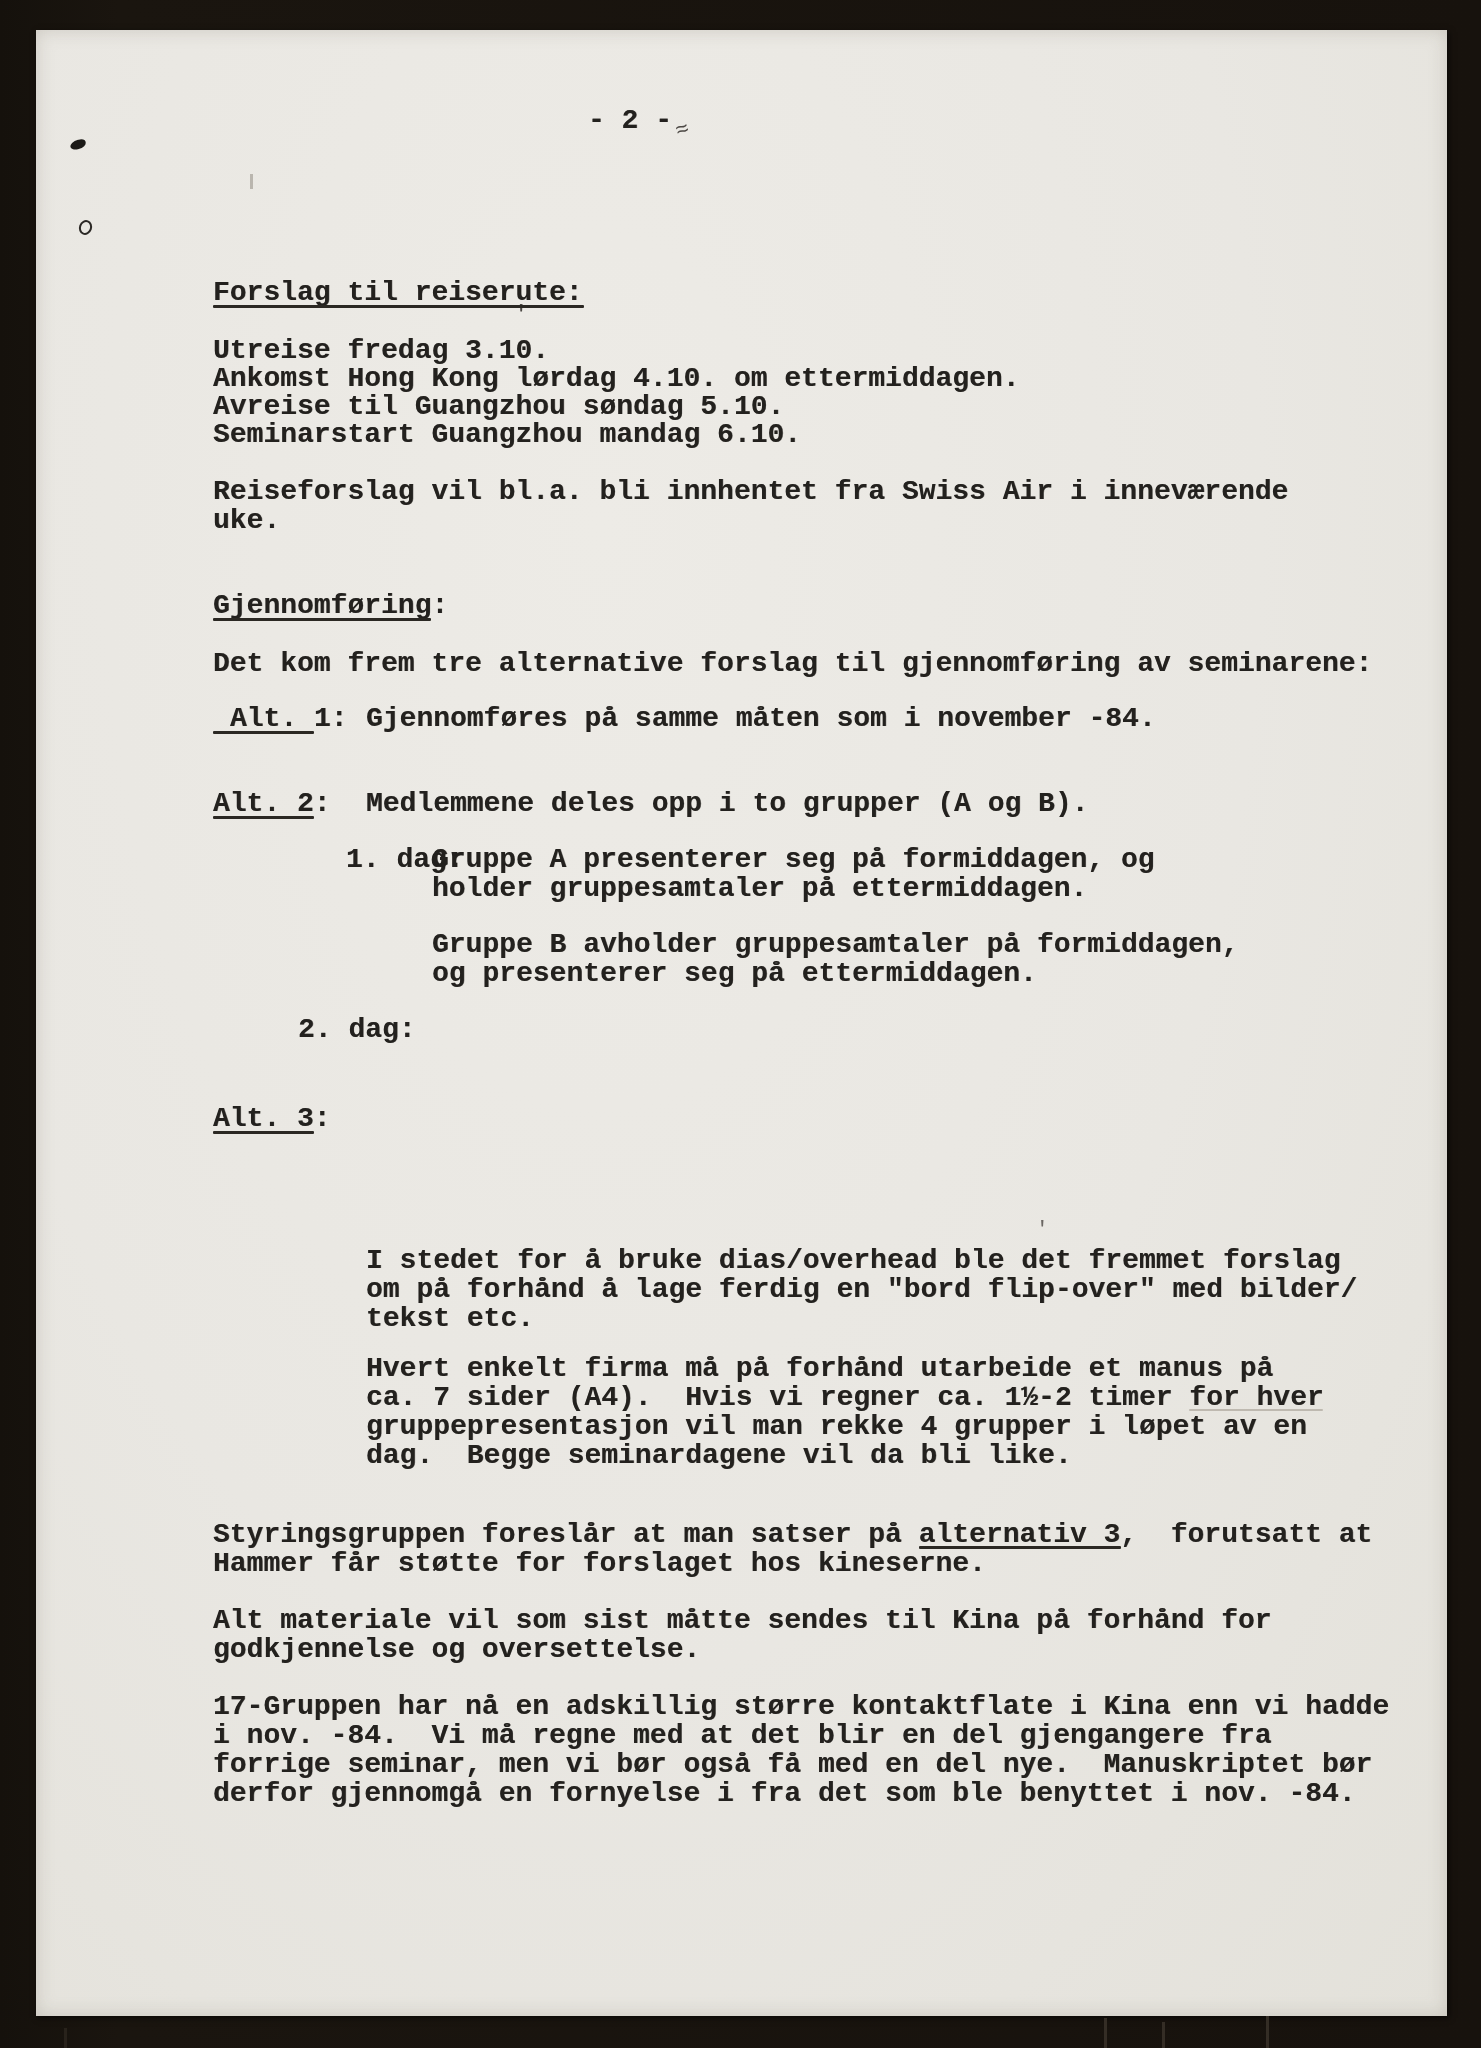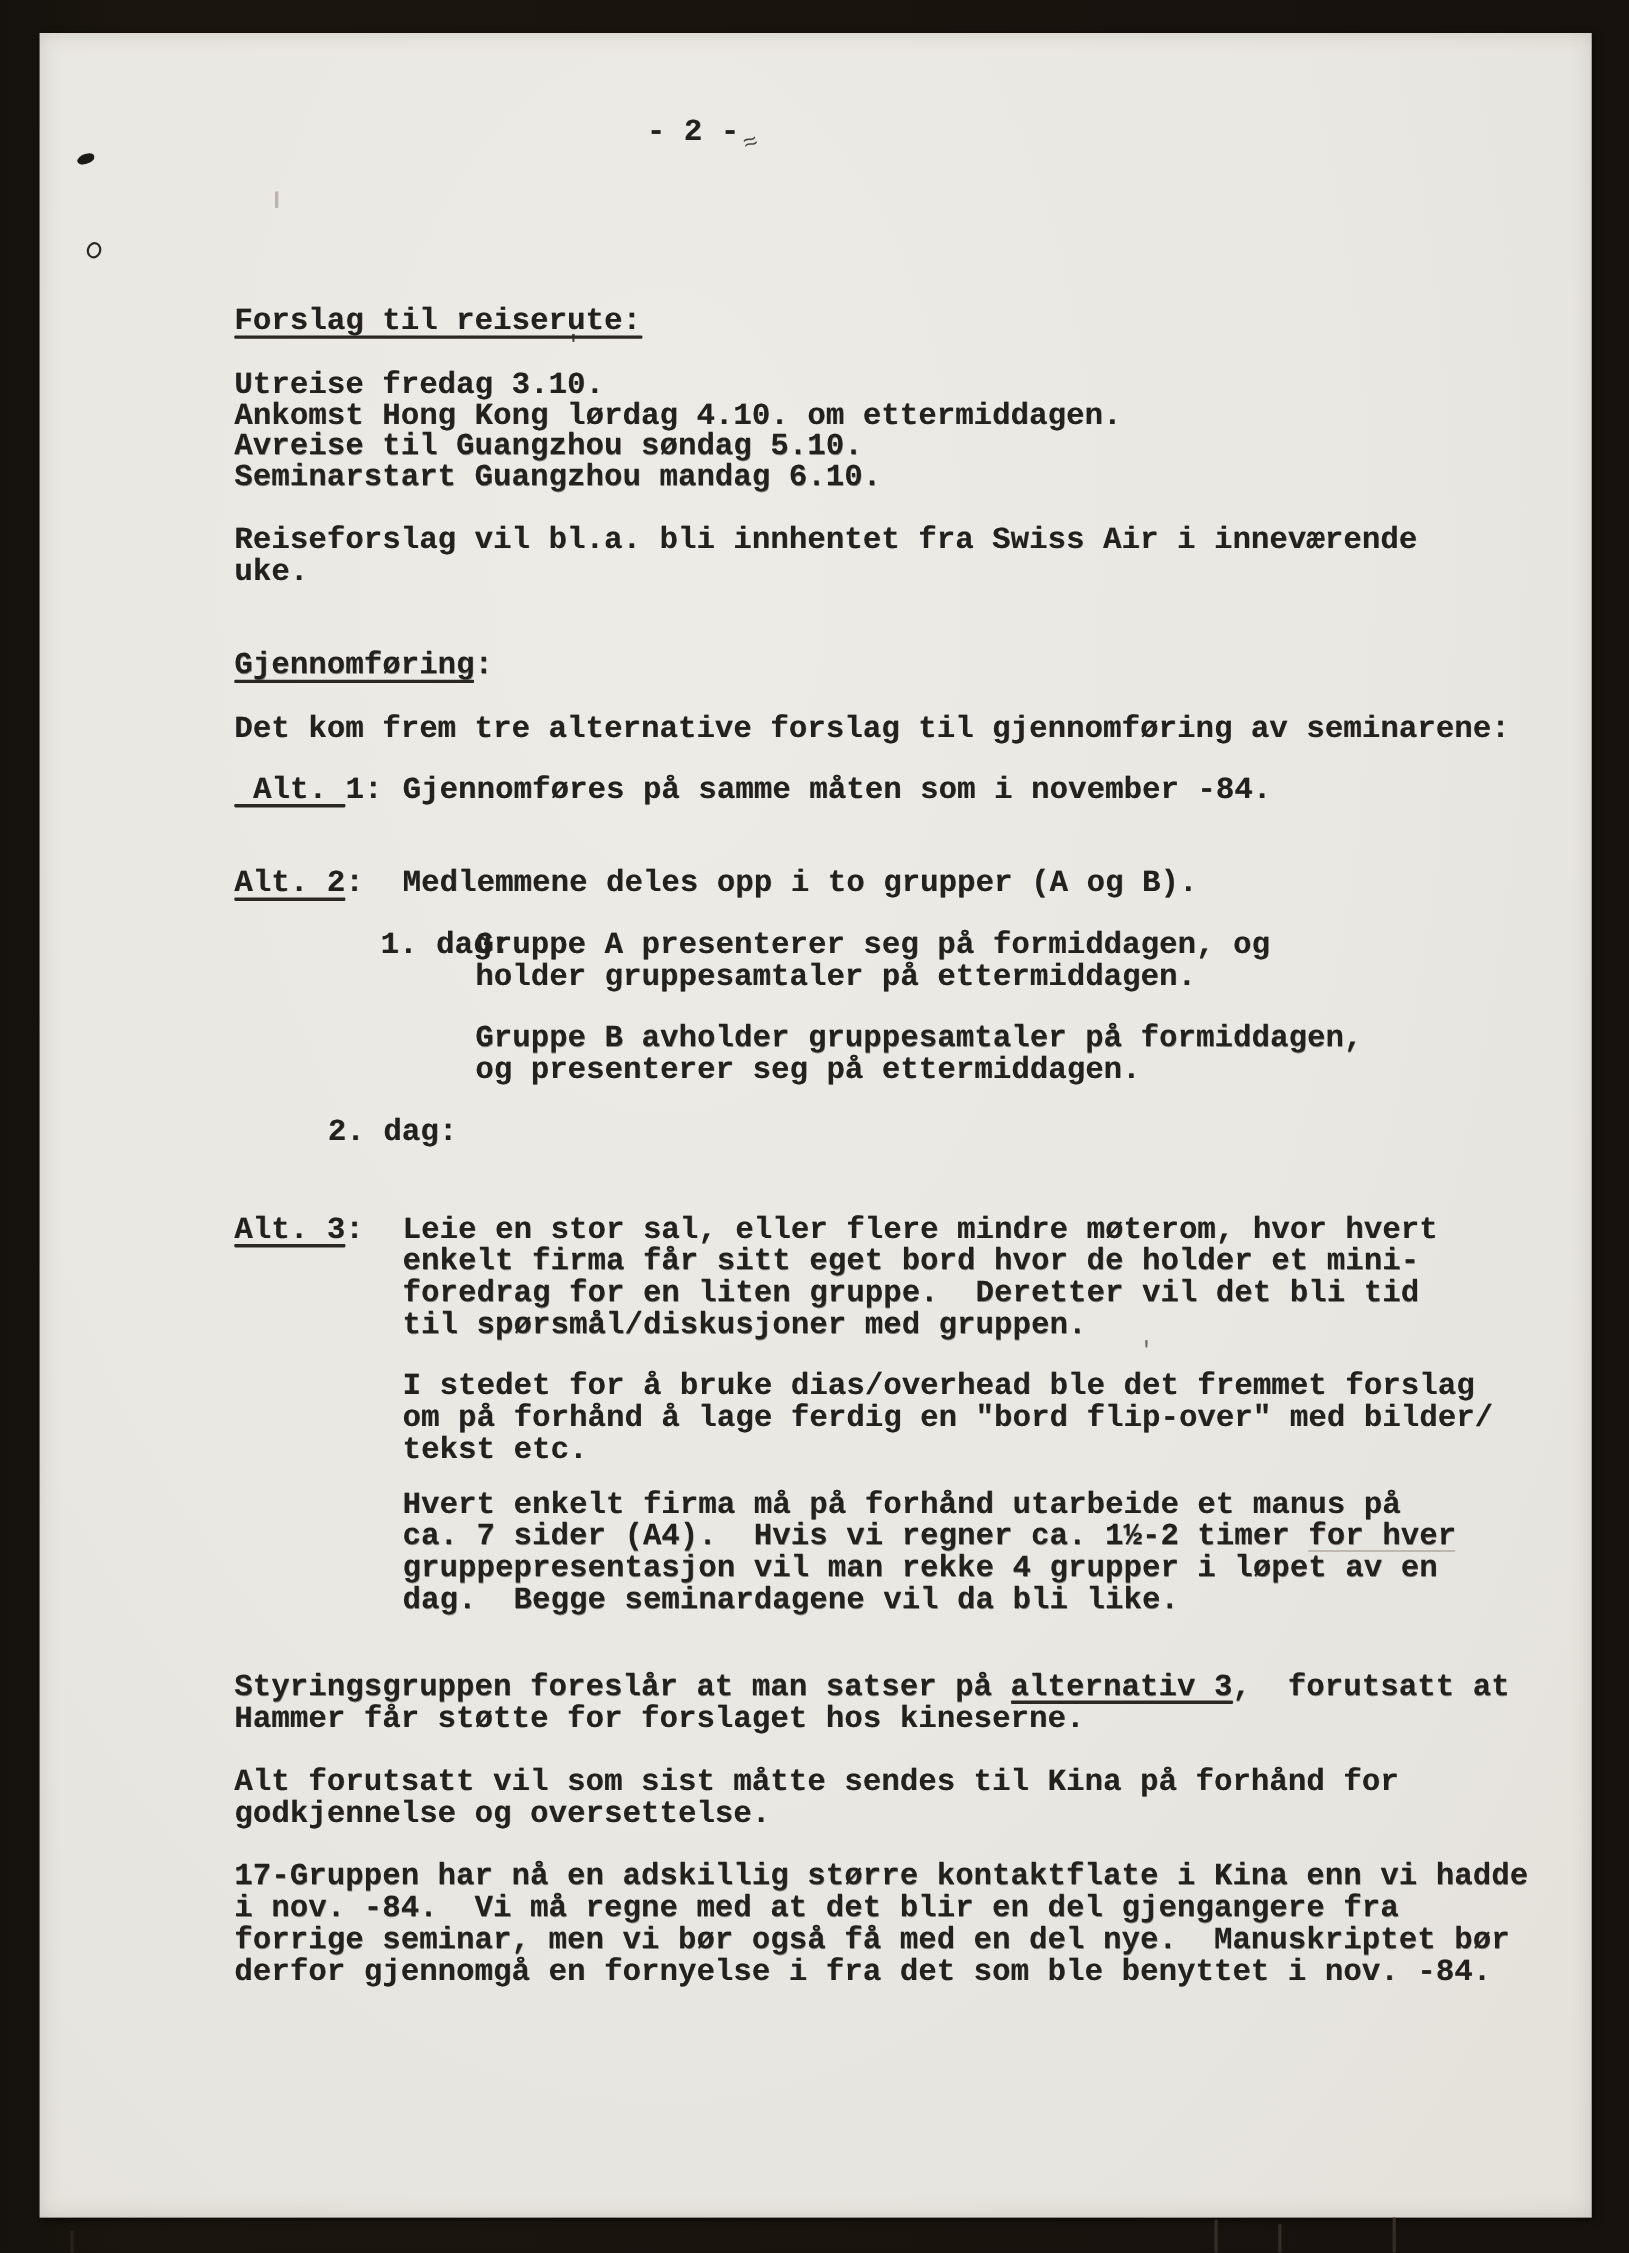--- a/index.html
+++ b/index.html
@@ -65,40 +65,36 @@
   <div class="tw" style="left:432px;top:930px;">Gruppe B avholder gruppesamtaler på formiddagen,
 og presenterer seg på ettermiddagen.</div>
 
   <div class="tw" style="left:432px;top:845px;">Gruppe A presenterer seg på formiddagen, og
 holder gruppesamtaler på ettermiddagen.</div>
 
   <div class="tw" style="left:298px;top:1015px;">2. dag:</div>
 
   <div class="tw" style="left:213px;top:1104px;">Alt. 3:</div>
   <div class="ubar" style="left:213px;top:1131px;width:101px;"></div>
-  <div class="tw" style="left:366px;top:1104px;">Leie en stor sal, eller flere mindre møterom, hvor hvert
-enkelt firma får sitt eget bord hvor de holder et mini-
-foredrag for en liten gruppe.  Deretter vil det bli tid
-til spørsmål/diskusjoner med gruppen.</div>
 
   <div class="tw" style="left:366px;top:1246px;">I stedet for å bruke dias/overhead ble det fremmet forslag
 om på forhånd å lage ferdig en "bord flip-over" med bilder/
 tekst etc.</div>
 
   <div class="tw" style="left:366px;top:1354px;">Hvert enkelt firma må på forhånd utarbeide et manus på
 ca. 7 sider (A4).  Hvis vi regner ca. 1½-2 timer for hver
 gruppepresentasjon vil man rekke 4 grupper i løpet av en
 dag.  Begge seminardagene vil da bli like.</div>
   <div class="ubar-faint" style="left:1189px;top:1409px;width:134px;"></div>
 
   <div class="tw" style="left:213px;top:1520px;">Styringsgruppen foreslår at man satser på alternativ 3,  forutsatt at
 Hammer får støtte for forslaget hos kineserne.</div>
   <div class="ubar" style="left:919px;top:1546px;width:202px;"></div>
 
-  <div class="tw" style="left:213px;top:1606px;">Alt forutsatt vil som sist måtte sendes til Kina på forhånd for
+  <div class="tw" style="left:213px;top:1606px;">Alt materiale vil som sist måtte sendes til Kina på forhånd for
 godkjennelse og oversettelse.</div>
 
   <div class="tw" style="left:213px;top:1692px;">17-Gruppen har nå en adskillig større kontaktflate i Kina enn vi hadde
 i nov. -84.  Vi må regne med at det blir en del gjengangere fra
 forrige seminar, men vi bør også få med en del nye.  Manuskriptet bør
 derfor gjennomgå en fornyelse i fra det som ble benyttet i nov. -84.</div>
 
   <div class="streak" style="left:1104px;top:2018px;height:30px;"></div>
   <div class="streak" style="left:1162px;top:2022px;height:26px;"></div>
   <div class="streak" style="left:1266px;top:2016px;height:32px;"></div>

